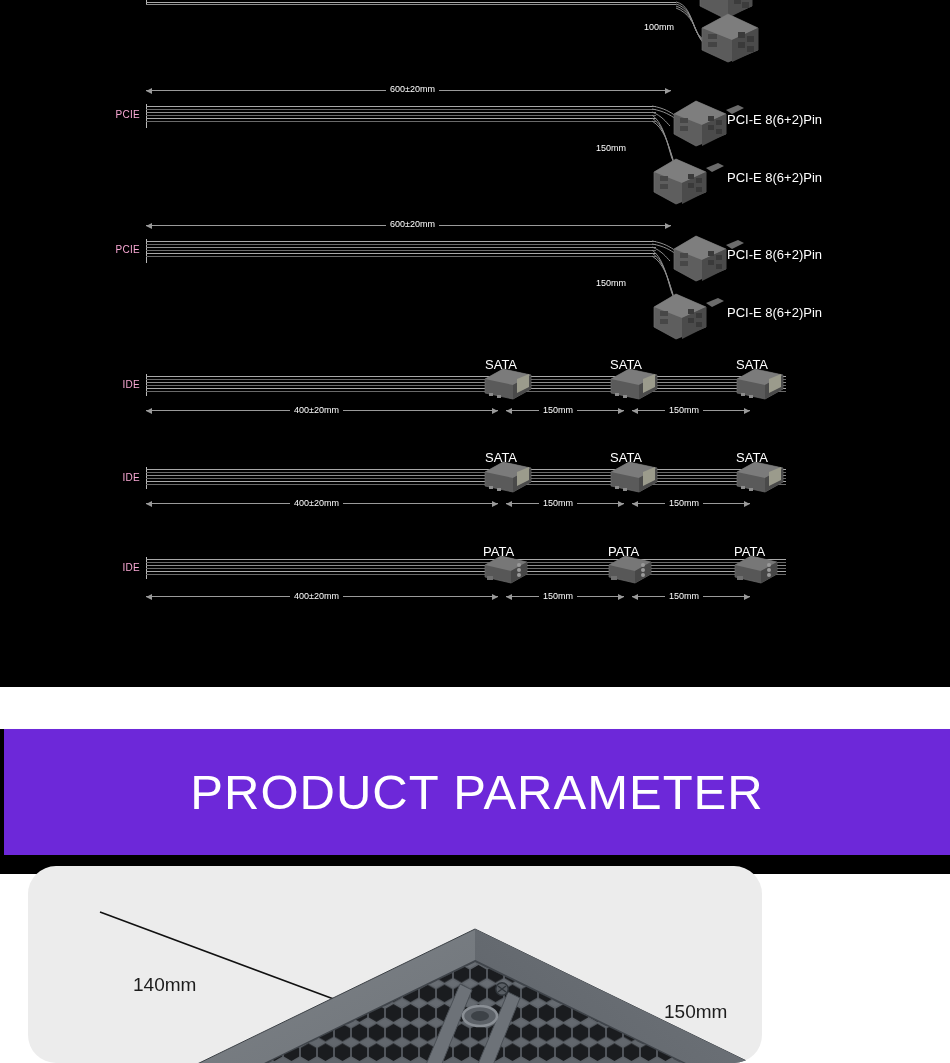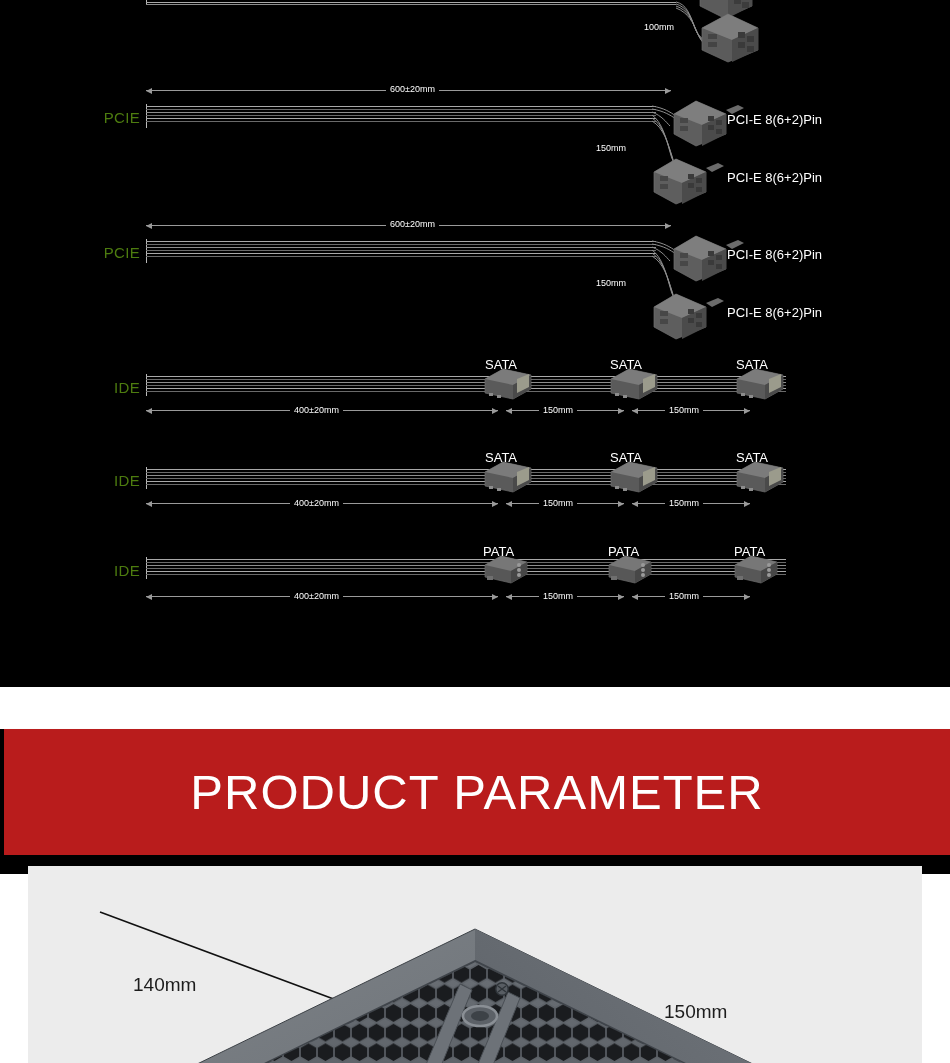--- a/index.html
+++ b/index.html
@@ -16,22 +16,22 @@
   #cable-panel{
     position:absolute;left:0;top:0;width:950px;height:874px;
     background:#000000;overflow:hidden;text-decoration:underline;
   }
 
   .cable-row{position:absolute;left:0;top:0;width:950px;}
 
   
   .row-label{
     position:absolute;
-    color:#4d7c0f;
-    font-size:15px;
+    color:#f9a8d4;
+    font-size:10px;
     letter-spacing:.3px;
     white-space:nowrap;
     text-align:right;
     font-family:"Liberation Sans","DejaVu Sans",sans-serif;
   }
 
   
   .harness-tick{
     position:absolute;
     width:1px;
@@ -86,37 +86,37 @@
   .pata-conn{position:absolute;}
 
   
   #white-gap{
     position:absolute;left:0;top:687px;width:950px;height:42px;background:#ffffff;
   }
 
   
   #banner{
     position:absolute;left:4px;top:729px;width:946px;height:126px;
-    background:#b91c1c;
+    background:#6d28d9;
     display:flex;align-items:center;justify-content:center;
     box-shadow:0 2px 3px rgba(0,0,0,.18);
   }
   #banner-title{
     color:#ffffff;
     font-size:49px;
     letter-spacing:1px;
     font-weight:400;
     font-family:"Liberation Sans","DejaVu Sans",sans-serif;
     white-space:nowrap;
   }
 
   
   #product-panel{
-    position:absolute;left:28px;top:866px;width:894px;height:197px;
-    background:#ececec;overflow:hidden;
+    position:absolute;left:28px;top:866px;width:734px;height:197px;
+    background:#ececec;overflow:hidden;border-radius:28px;
   }
   #product-svg{position:absolute;left:0;top:0;}
   .dim-photo-label{
     position:absolute;
     color:#1c1c1c;
     font-size:19px;
     white-space:nowrap;
     font-family:"Liberation Sans","DejaVu Sans",sans-serif;
   }
 </style>

